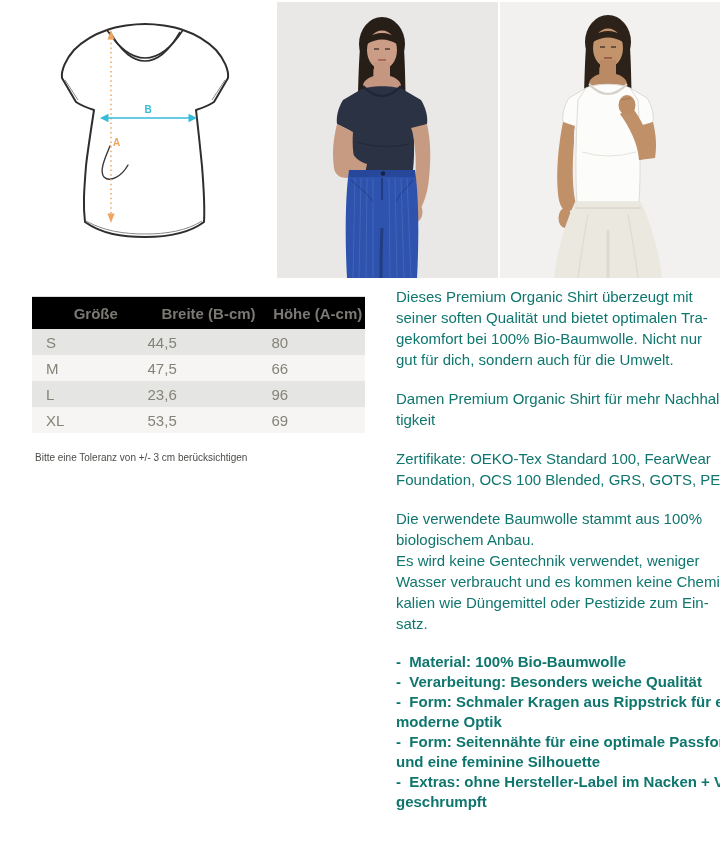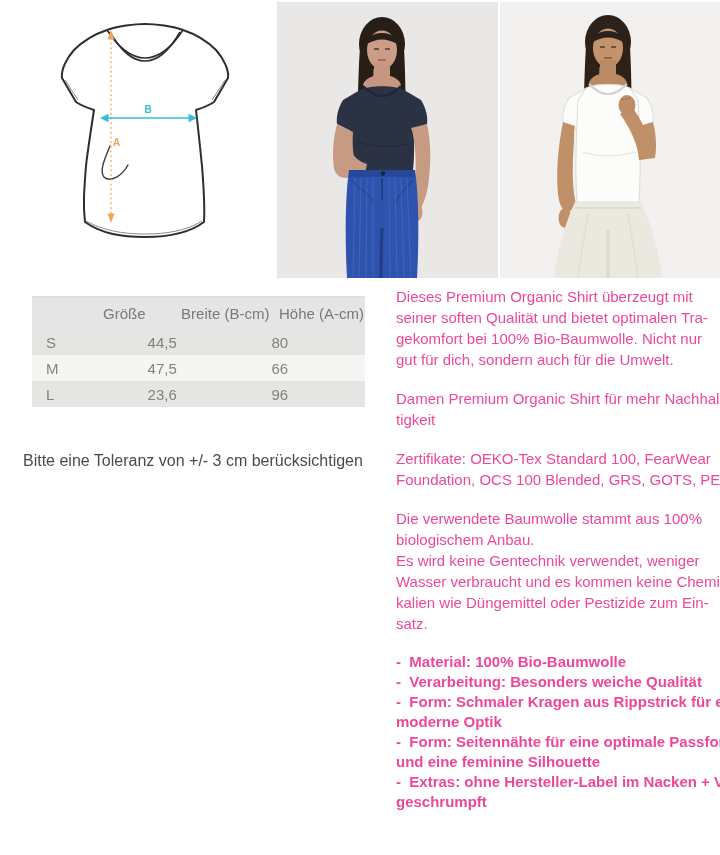--- a/index.html
+++ b/index.html
@@ -13,33 +13,33 @@
   
   .photo{position:absolute;top:2px;height:276px;overflow:hidden;}
   .photo-1{left:277px;width:221px;}
   .photo-2{left:500px;width:220px;}
   .photo svg{display:block;}
 
   
   .size-table{position:absolute;left:32px;top:296px;width:333px;
               border-collapse:collapse;border-top:1px solid #dddddb;
               font-size:15px;color:#858379;}
-  .size-table th{font-weight:400;text-align:right;height:30px;
-                 color:#7b7974;background:#e5e5e5;}
+  .size-table th{font-weight:700;text-align:center;height:30px;
+                 color:#7b7974;background:#000000;}
   .size-table td{height:24px;background:#f6f5f3;}
   .size-table tr.stripe td{background:#e5e5e3;}
   .size-table th:first-child,.size-table td:first-child{width:101px;padding-left:14px;}
   .size-table th:nth-child(2),.size-table td:nth-child(2){width:124px;}
   .size-table th:nth-child(3),.size-table td:nth-child(3){width:94px;}
 
-  .tolerance{position:absolute;left:23px;top:452px;font-size:16px;color:#4b4b48;}
+  .tolerance{position:absolute;left:35px;top:452px;font-size:10px;color:#4b4b48;}
 
   
   .description{position:absolute;left:396px;top:286px;width:324px;
-               font-size:15px;line-height:21px;color:#ec4899;}
+               font-size:15px;line-height:21px;color:#0f766e;}
   .description p{margin:0 0 18px 0;white-space:pre;}
   .bullets div{white-space:pre;line-height:20px;font-weight:bold;}
 </style>
 </head>
 <body>
 
 <div class="page">
 
   <svg class="diagram" width="190" height="224" viewBox="0 0 190 224">
 
@@ -195,20 +195,25 @@
       </tr>
       <tr>
         <td>M</td>
         <td>47,5</td>
         <td>66</td>
       </tr>
       <tr class="stripe">
         <td>L</td>
         <td>23,6</td>
         <td>96</td>
+      </tr>
+      <tr>
+        <td>XL</td>
+        <td>53,5</td>
+        <td>69</td>
       </tr>
     </tbody>
   </table>
 
   <div class="tolerance">Bitte eine Toleranz von +/- 3 cm berücksichtigen</div>
 
   <div class="description">
     <p>Dieses Premium Organic Shirt überzeugt mit
 seiner soften Qualität und bietet optimalen Tra-
 gekomfort bei 100% Bio-Baumwolle. Nicht nur

